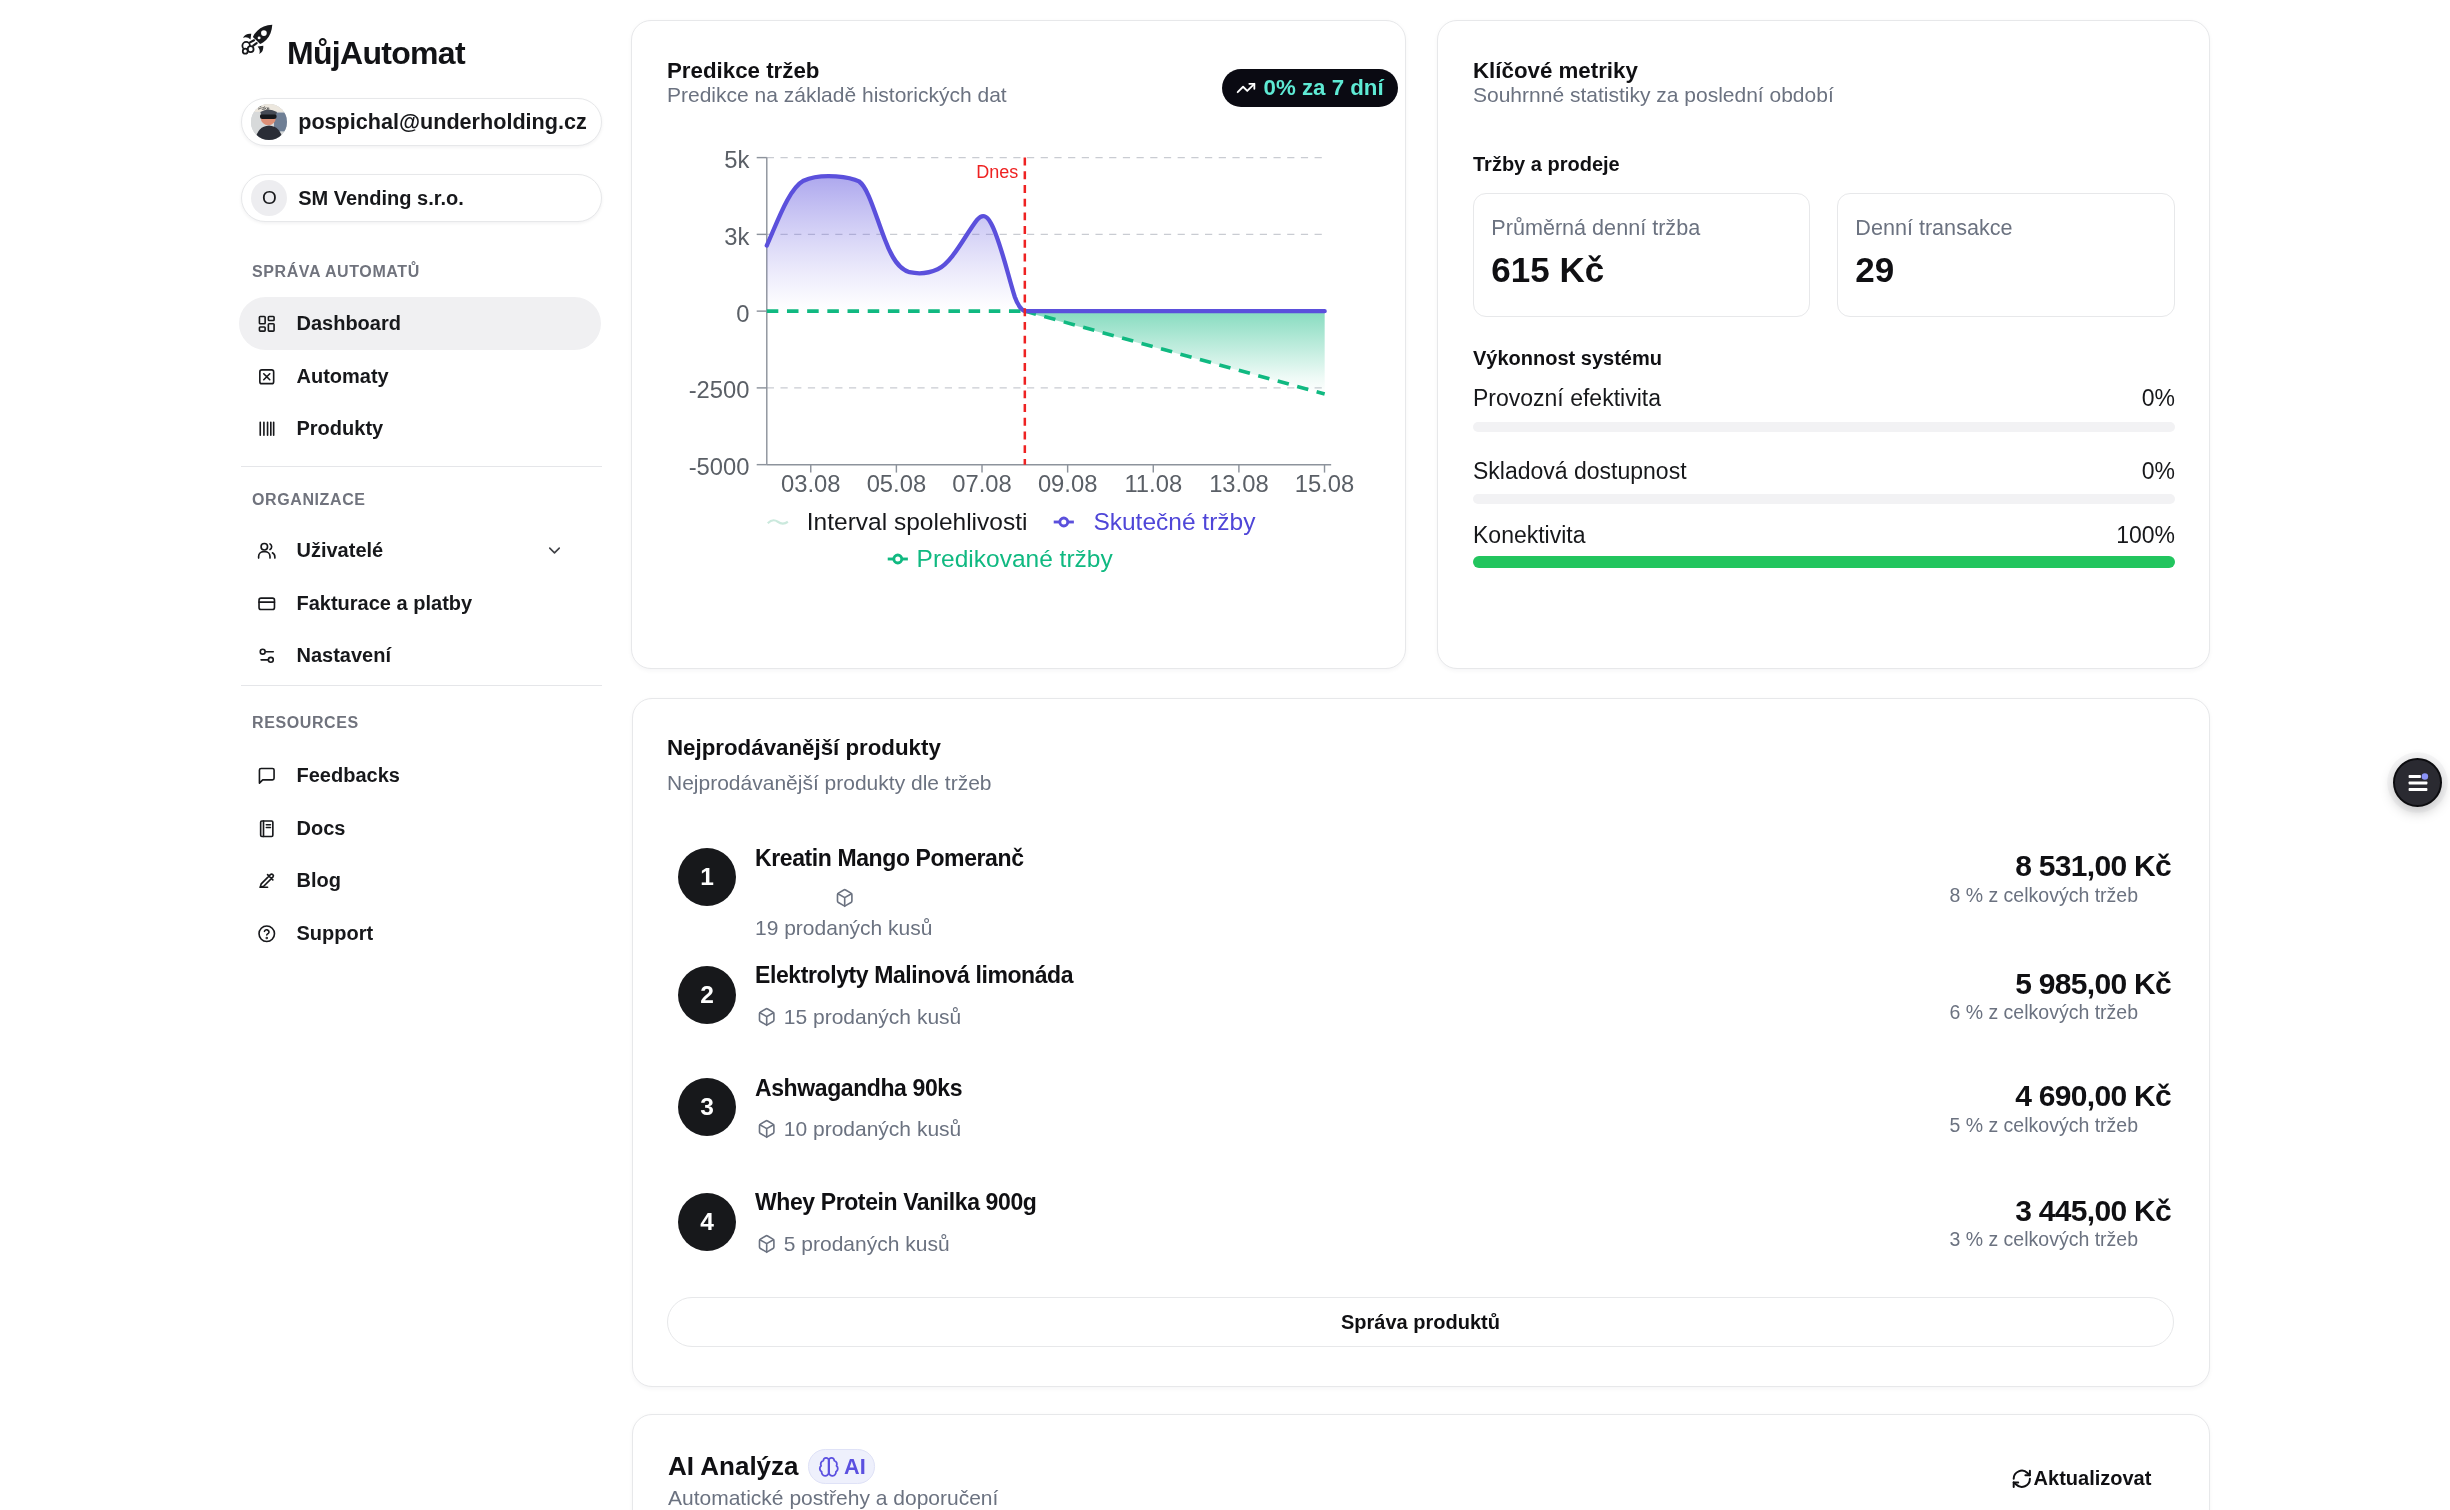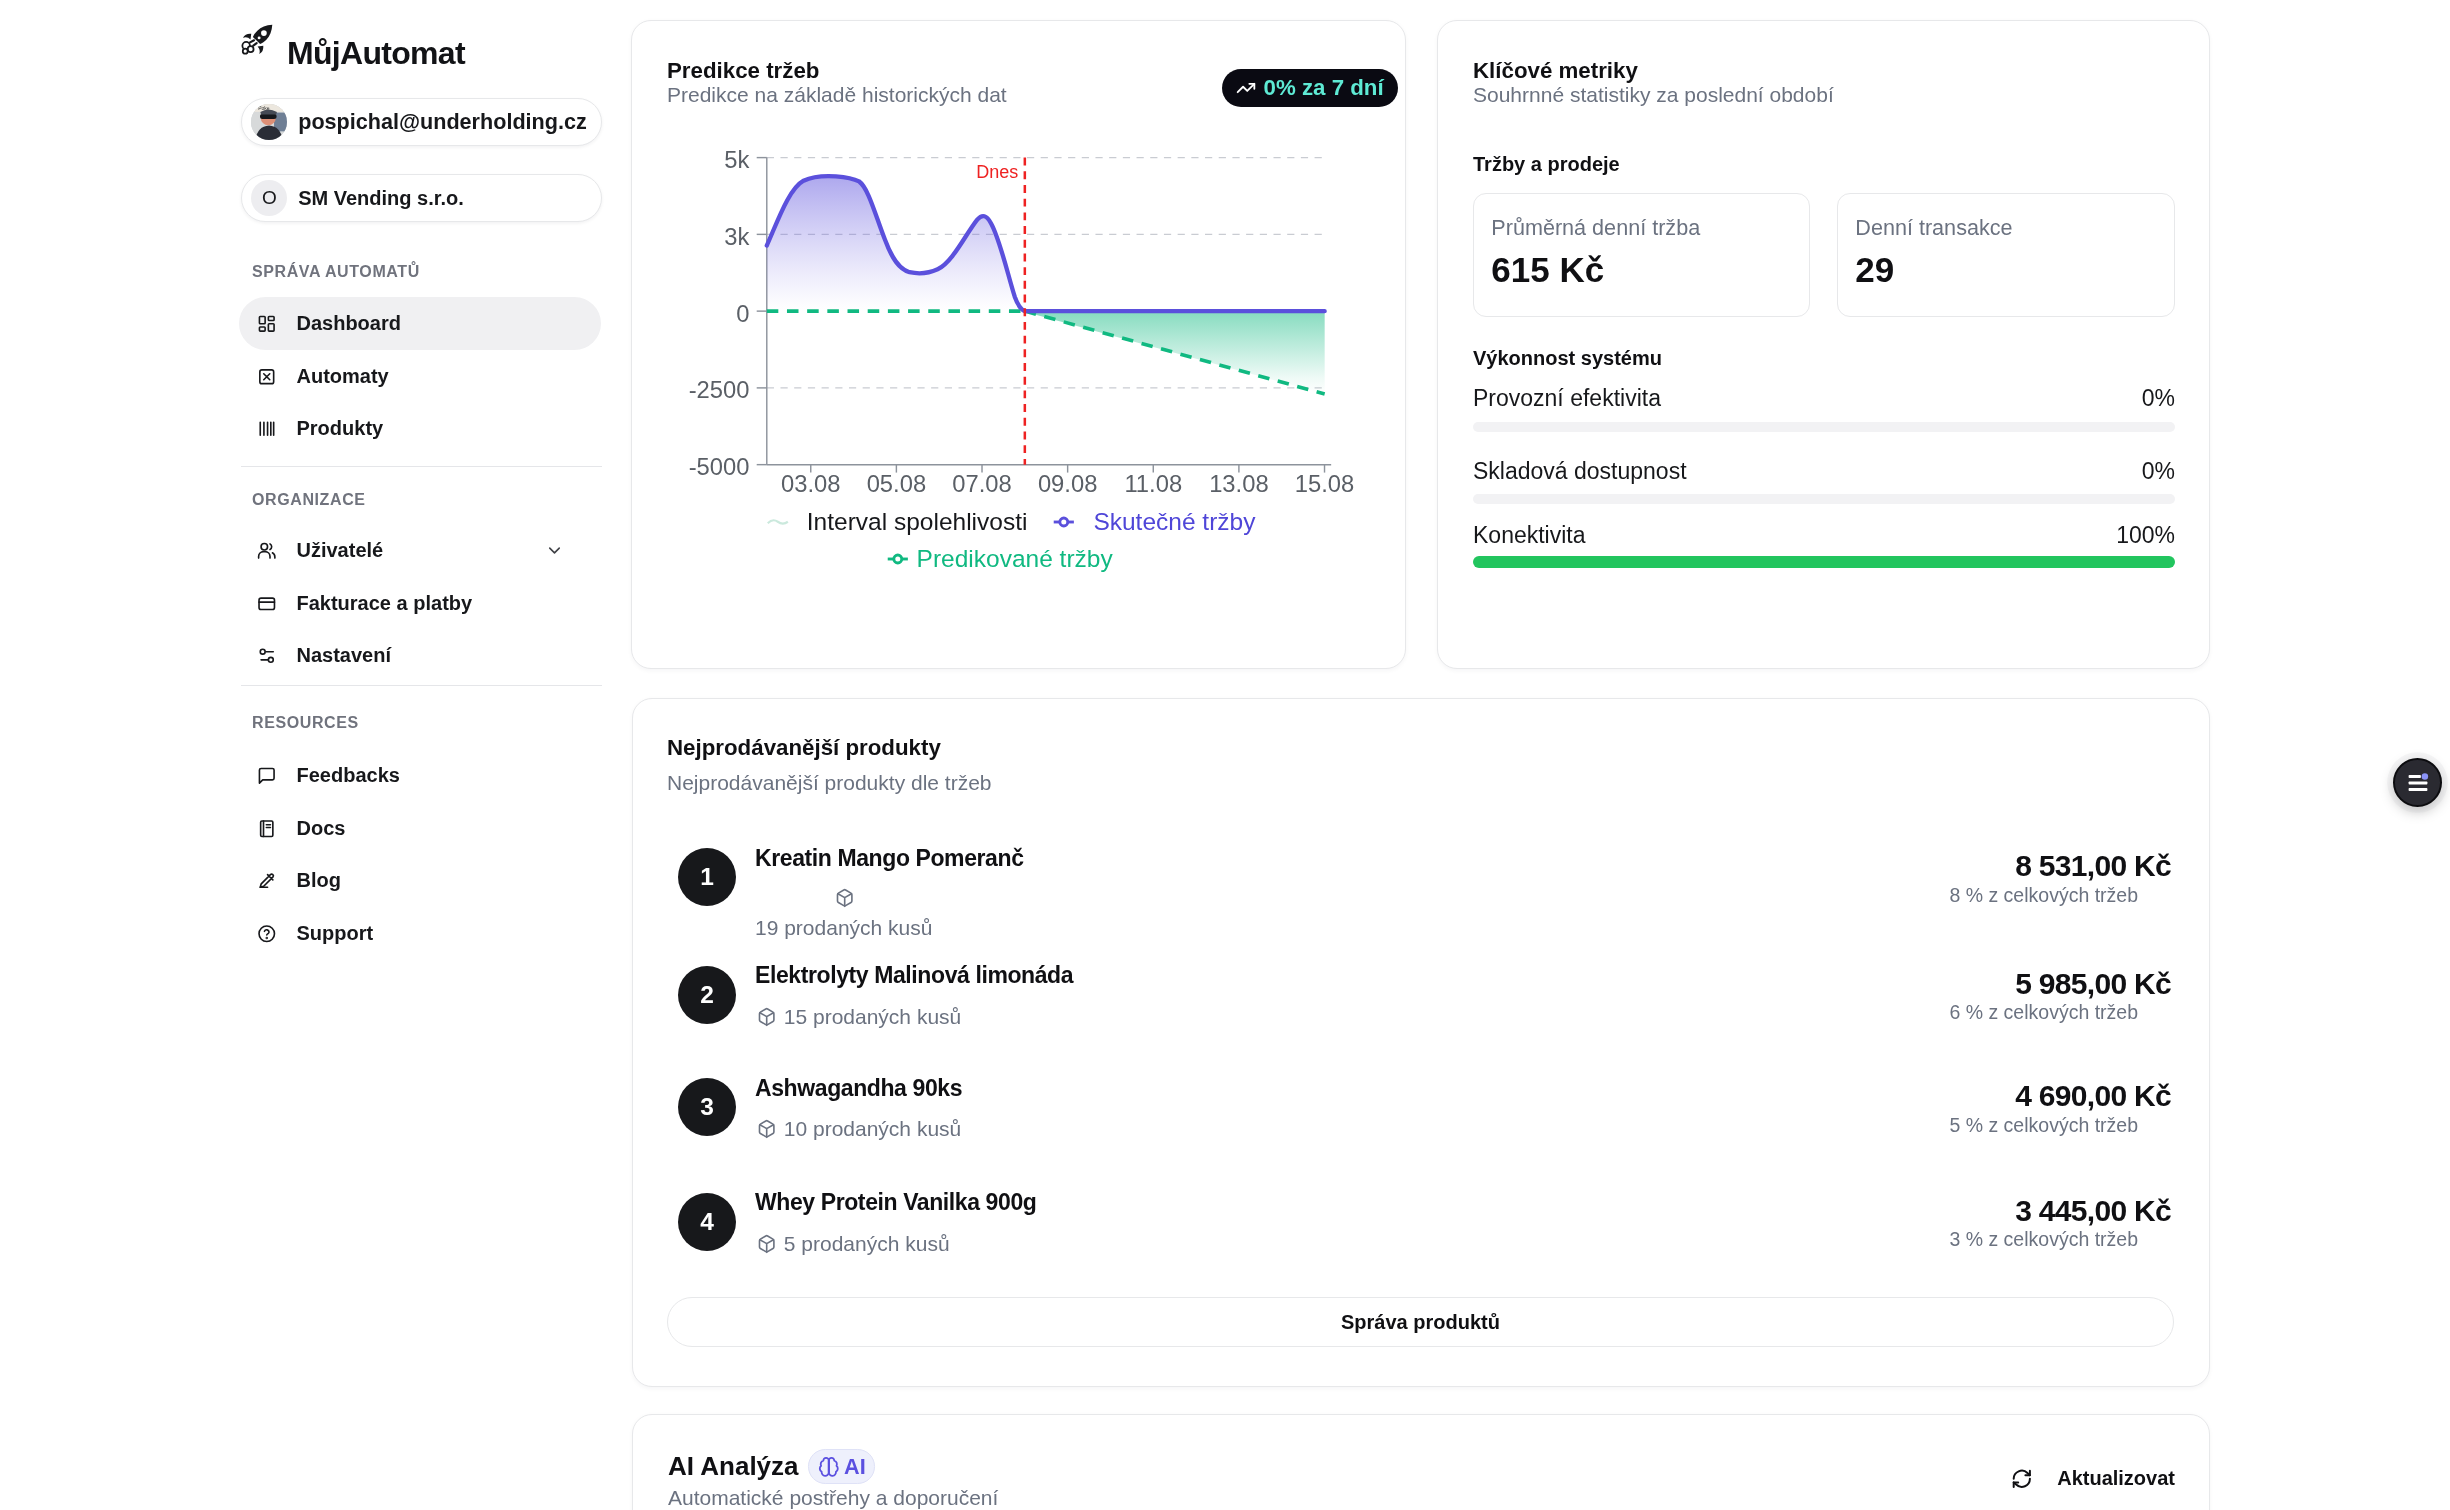--- a/index.html
+++ b/index.html
@@ -348,21 +348,21 @@
     <span style="margin-left:9.4px;height:35px;padding:0 8.6px;border-radius:17.3px;background:#eef0fc;border:1.4px solid #dfe2f7;display:flex;align-items:center;gap:5px;">
       <svg width="21.6" height="21.6" viewBox="0 0 24 24" fill="none" stroke="#5b50e0" stroke-width="2" stroke-linecap="round" stroke-linejoin="round">
           <path d="M12 5a3 3 0 1 0-5.997.125 4 4 0 0 0-2.526 5.77 4 4 0 0 0 .556 6.588A4 4 0 1 0 12 18Z"></path>
           <path d="M12 5a3 3 0 1 1 5.997.125 4 4 0 0 1 2.526 5.77 4 4 0 0 1-.556 6.588A4 4 0 1 1 12 18Z"></path>
           <path d="M12 5v13"></path>
         </svg>
       <span style="font-size:21.6px;font-weight:700;color:#5b50e0;">AI</span>
     </span>
   </div>
   <div class="abs t-sub" style="left:668px;top:1486px;">Automatické postřehy a doporučení</div>
-  <div class="abs" style="left:2011px;top:1467px;width:164px;display:flex;align-items:center;justify-content:space-between;gap:11px;">
+  <div class="abs" style="left:2011px;top:1467px;width:164px;display:flex;align-items:center;justify-content:flex-start;gap:1px;">
     <svg width="21.6" height="21.6" viewBox="0 0 24 24" fill="none" stroke="#101013" stroke-width="2.2" stroke-linecap="round" stroke-linejoin="round">
         <path d="M21 12a9 9 0 0 1-15.3 6.4L3 16"></path>
         <path d="M3 21v-5h5"></path>
         <path d="M3 12a9 9 0 0 1 15.3-6.4L21 8"></path>
         <path d="M21 3v5h-5"></path>
       </svg>
     <span style="font-size:20px;font-weight:700;color:#101013;">Aktualizovat</span>
   </div>
 
   <div class="abs" style="left:2393px;top:758px;width:49px;height:49px;border-radius:50%;background:#2a2a31;border:2.2px solid #0c0c0f;box-shadow:0 0 0 5.8px rgba(190,190,200,.12), 0 4.3px 13px rgba(0,0,0,.25);display:flex;align-items:center;justify-content:center;">

